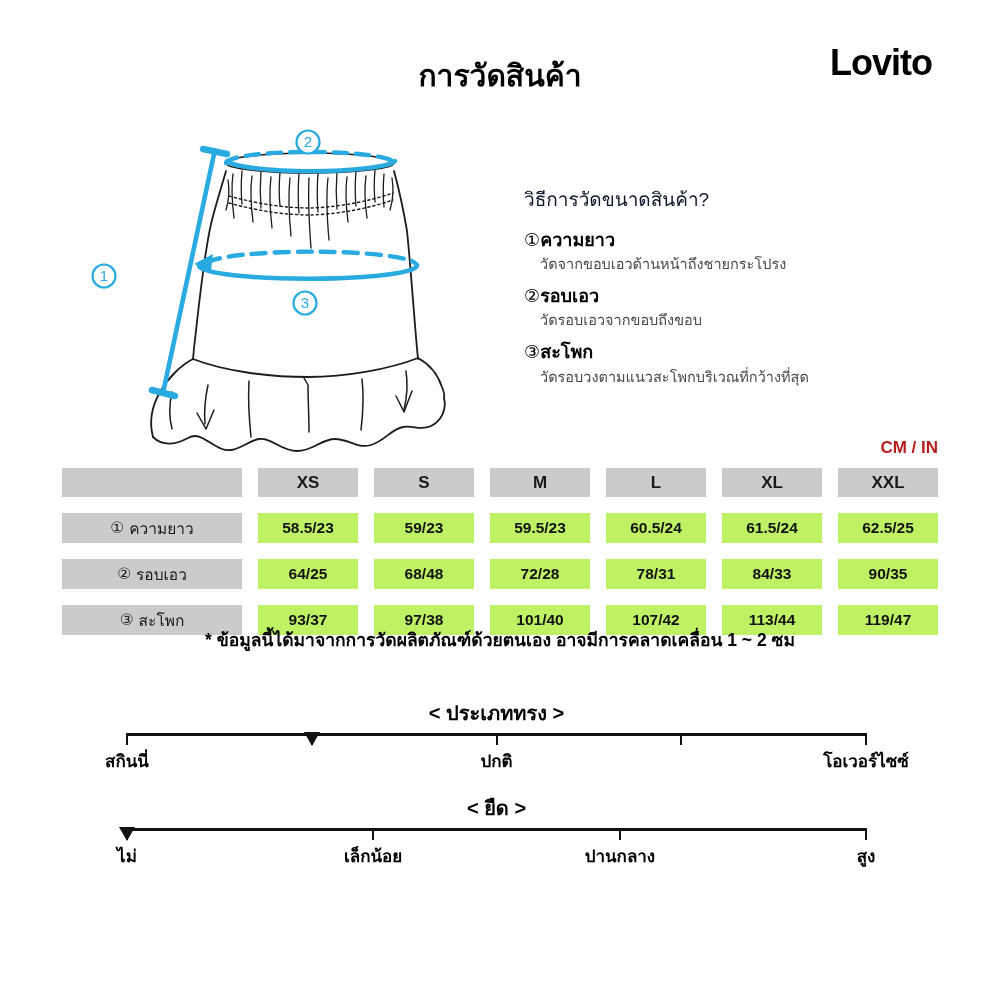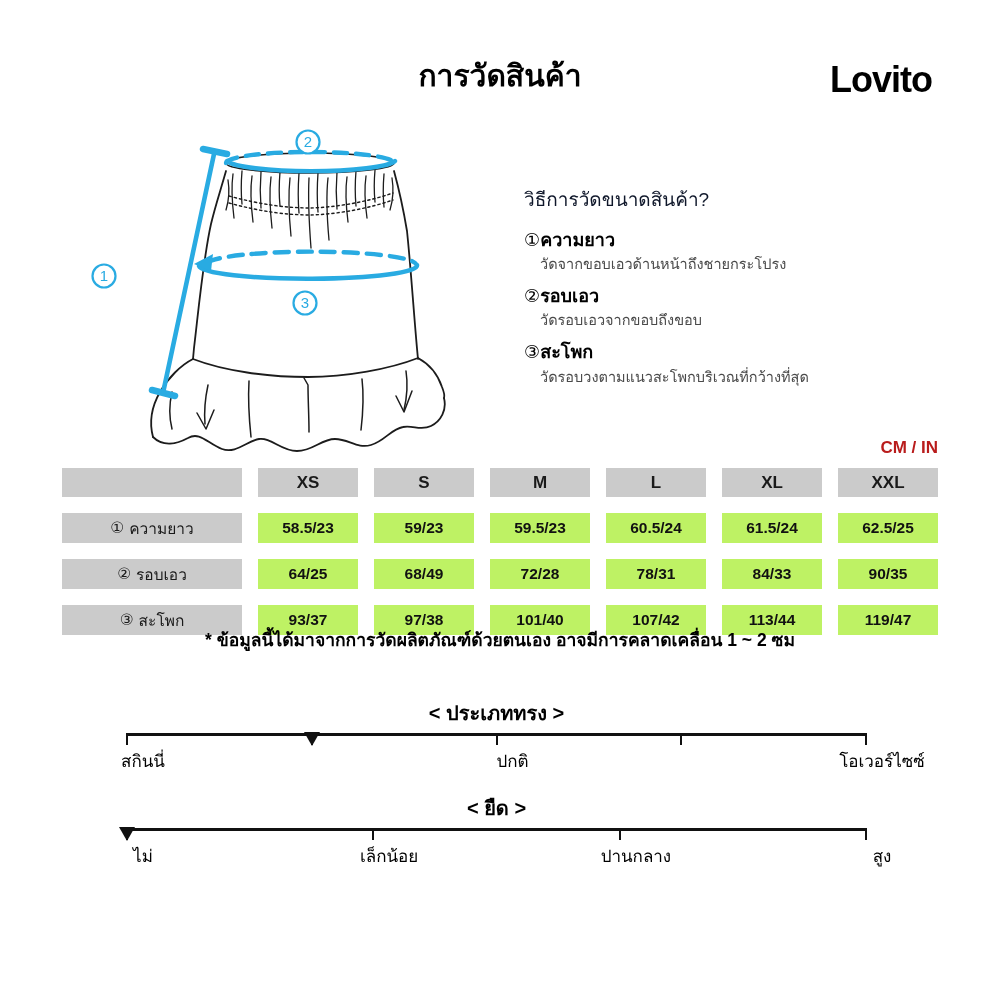--- a/index.html
+++ b/index.html
@@ -7,21 +7,21 @@
     width:1000px;height:1000px;background:#ffffff;position:relative;
     font-family:"Liberation Sans","DejaVu Sans",sans-serif;color:#111;
     overflow:hidden;
   }
   .abs{position:absolute;}
   .page-title{
     top:52px;left:0;right:0;text-align:center;
     font-size:30px;font-weight:bold;color:#000;
   }
   .brand-logo{
-    top:59px;right:68px;font-size:36px;font-weight:bold;
+    top:42px;right:68px;font-size:36px;font-weight:bold;
     letter-spacing:-1px;color:#000;
   }
   .diagram{top:115px;left:75px;}
   
   .instructions{top:184px;left:524px;width:430px;}
   .inst-heading{font-size:19px;font-weight:normal;margin:0 0 14px 0;color:#0f172a;}
   .inst-item-label{font-size:18px;font-weight:bold;color:#000;line-height:1.35;}
   .inst-item-num{font-weight:normal;font-size:18px;}
   .inst-item-desc{font-size:14.5px;color:#4a4a4a;margin:3px 0 10px 16px;line-height:1.3;}
   .unit-label{top:438px;right:62px;font-size:17px;font-weight:bold;color:#b91c1c;}
@@ -44,21 +44,21 @@
   .slider-title{text-align:center;font-size:20px;font-weight:bold;color:#000;}
   .slider-line{position:absolute;left:0;right:0;top:36px;height:2.5px;background:#111;}
   .tick{position:absolute;top:36px;width:2px;height:12px;background:#111;}
   .marker{
     position:absolute;top:35px;width:0;height:0;
     border-left:8px solid transparent;border-right:8px solid transparent;
     border-top:14px solid #111;
   }
   .slider-label{
     position:absolute;top:50px;transform:translateX(-50%);
-    font-size:17px;font-weight:400;white-space:nowrap;color:#000;margin-left:16px;
+    font-size:17px;font-weight:700;white-space:nowrap;color:#000;
   }
 </style>
 </head>
 <body>
 
 <div class="abs page-title">การวัดสินค้า</div>
 <div class="abs brand-logo">Lovito</div>
 
 <svg class="abs diagram" width="430" height="350" viewBox="75 115 430 350" xmlns="http://www.w3.org/2000/svg">
 
@@ -170,21 +170,21 @@
   <div class="cell val">59.5/23</div>
   <div class="cell val">60.5/24</div>
   <div class="cell val">61.5/24</div>
   <div class="cell val">62.5/25</div>
 
   <div class="cell rowlabel">
       <span class="circ">②</span>
       <span>รอบเอว</span>
     </div>
   <div class="cell val">64/25</div>
-  <div class="cell val">68/49</div>
+  <div class="cell val">68/48</div>
   <div class="cell val">72/28</div>
   <div class="cell val">78/31</div>
   <div class="cell val">84/33</div>
   <div class="cell val">90/35</div>
 
   <div class="cell rowlabel">
       <span class="circ">③</span>
       <span>สะโพก</span>
     </div>
   <div class="cell val">93/37</div>

